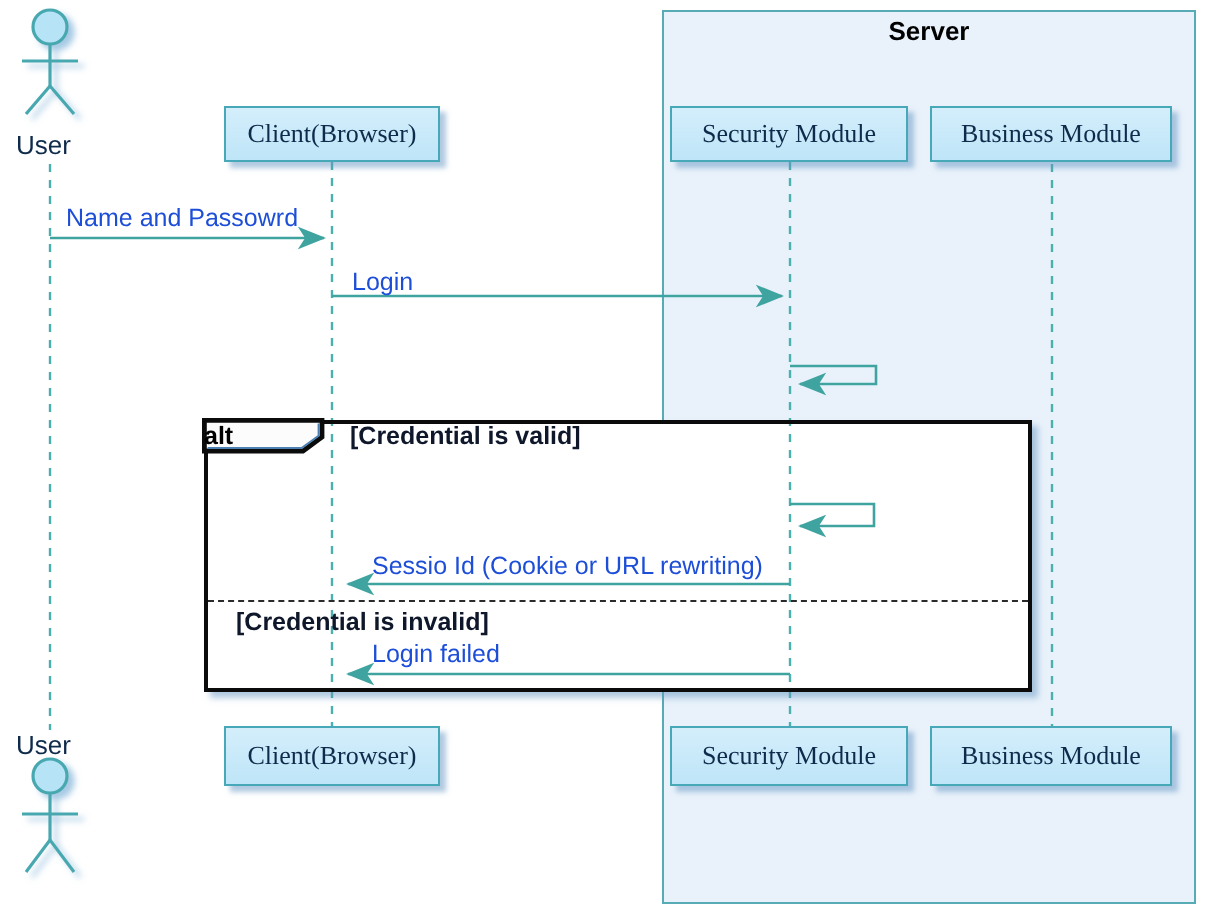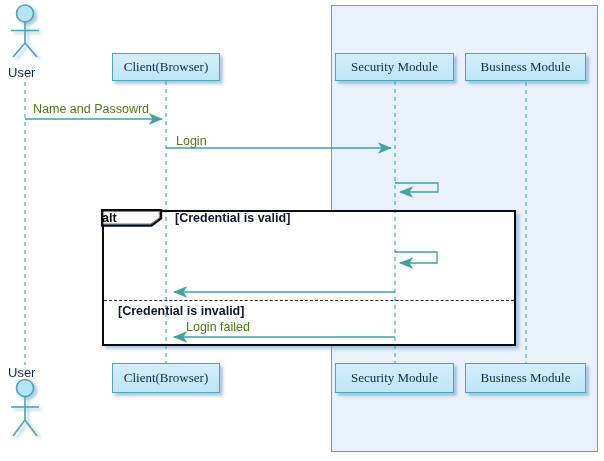--- a/index.html
+++ b/index.html
@@ -66,21 +66,21 @@
   .pbox-client-top      { left:112px; top:53px;  width:108px; height:28px; }
   .pbox-security-top    { left:335px; top:53px;  width:119px; height:28px; }
   .pbox-business-top    { left:465px; top:53px;  width:121px; height:28px; }
   .pbox-client-bottom   { left:112px; top:363px; width:108px; height:30px; }
   .pbox-security-bottom { left:335px; top:363px; width:119px; height:30px; }
   .pbox-business-bottom { left:465px; top:363px; width:121px; height:30px; }
 
   
   .msg {
     position:absolute; white-space:nowrap;
-    font-size:12.5px; color:#4d7c0f; z-index:6;
+    font-size:12.5px; color:#1d4ed8; z-index:6;
   }
   .msg-name-password { left:33px;  top:102px; }
   .msg-login         { left:176px; top:134px; }
   .msg-verify        { left:403px; top:163px; }
   .msg-generate      { left:402px; top:232px; }
   .msg-session       { left:186px; top:276px; }
   .msg-login-failed  { left:186px; top:320px; }
 
   
   .actor-label {
@@ -88,20 +88,21 @@
   }
   .actor-label-top    { left:8px; top:65px;  }
   .actor-label-bottom { left:8px; top:365px; }
 </style>
 </head>
 <body>
 
 <div class="canvas">
 
   <div class="abs server-frame"></div>
+  <div class="abs server-title">Server</div>
 
   <div class="abs alt-fill"></div>
 
   <svg class="abs wires" width="604" height="461" viewBox="0 0 604 461">
     <defs>
       <marker id="arr" viewBox="0 0 10 8" refX="9.2" refY="4" markerWidth="11" markerHeight="9" orient="auto-start-reverse">
         <path d="M0,0 L10,4 L0,8 L2.6,4 Z" fill="#3FA3A0"></path>
       </marker>
       <filter id="softShadow" x="-30%" y="-30%" width="170%" height="170%">
         <feDropShadow dx="3" dy="2.5" stdDeviation="1.6" flood-color="#8FBBDD" flood-opacity="0.8"></feDropShadow>
@@ -168,15 +169,16 @@
     <polygon points="2.2,2.2 61,2.2 61,10.5 51.5,17.5 2.2,17.5" fill="#FCFCFC" stroke="#0B0B0B" stroke-width="2.4"></polygon>
     <polyline points="59.3,3.8 59.3,9.9 50.8,16 3.8,16" fill="none" stroke="#4C80B2" stroke-width="1"></polyline>
   </svg>
   <div class="abs alt-label">alt</div>
   <div class="abs alt-divider"></div>
   <div class="abs guard guard-valid">[Credential is valid]</div>
   <div class="abs guard guard-invalid">[Credential is invalid]</div>
 
   <div class="msg msg-name-password">Name and Passowrd</div>
   <div class="msg msg-login">Login</div>
+  <div class="msg msg-session">Sessio Id (Cookie or URL rewriting)</div>
   <div class="msg msg-login-failed">Login failed</div>
 
 </div>
 
 </body></html>

